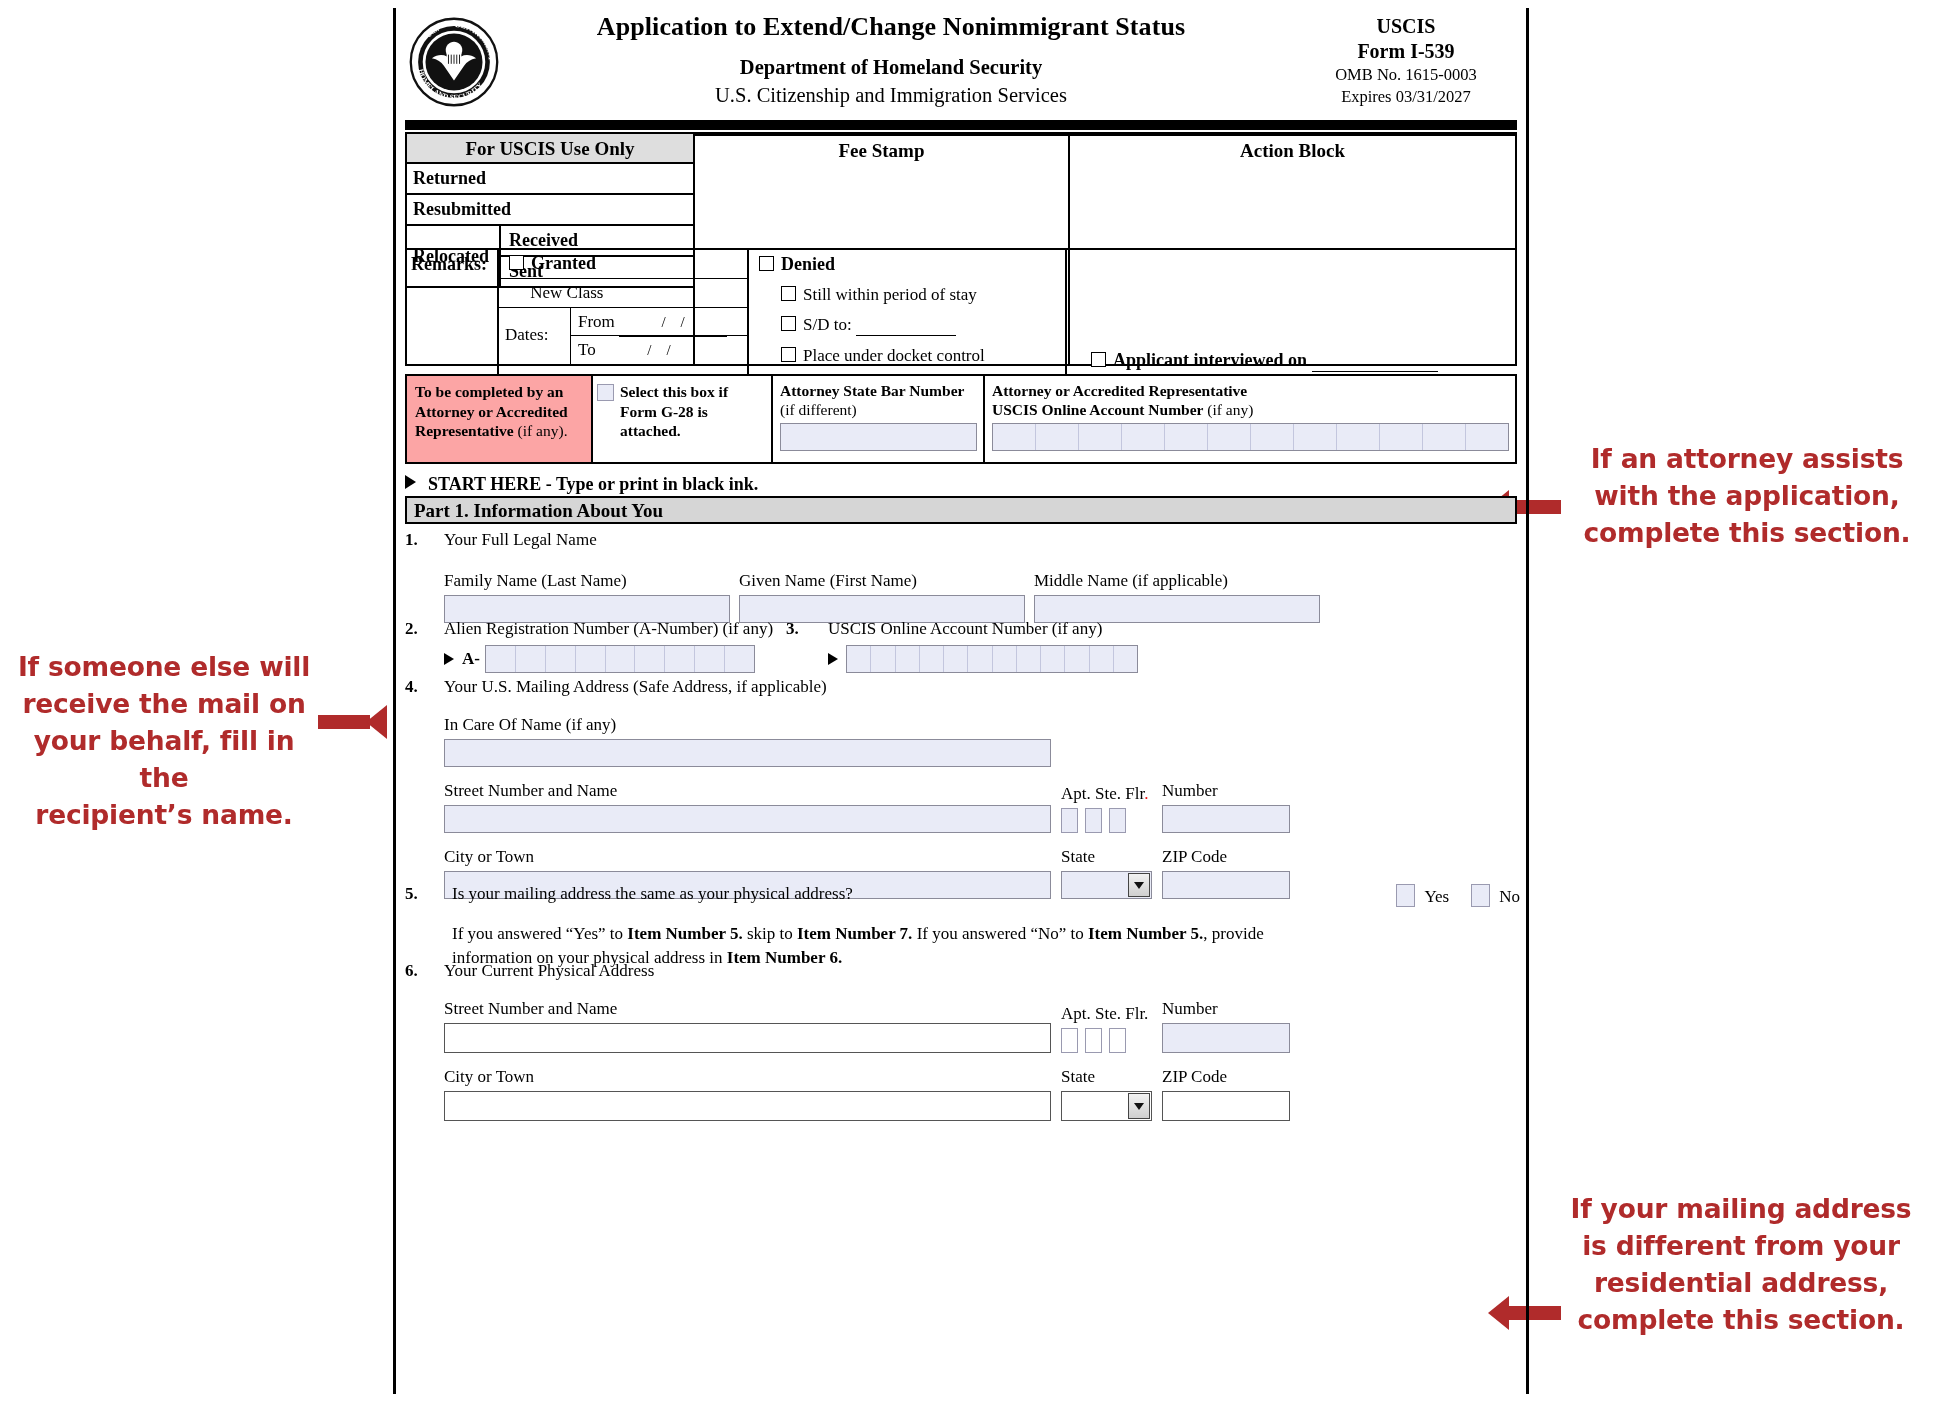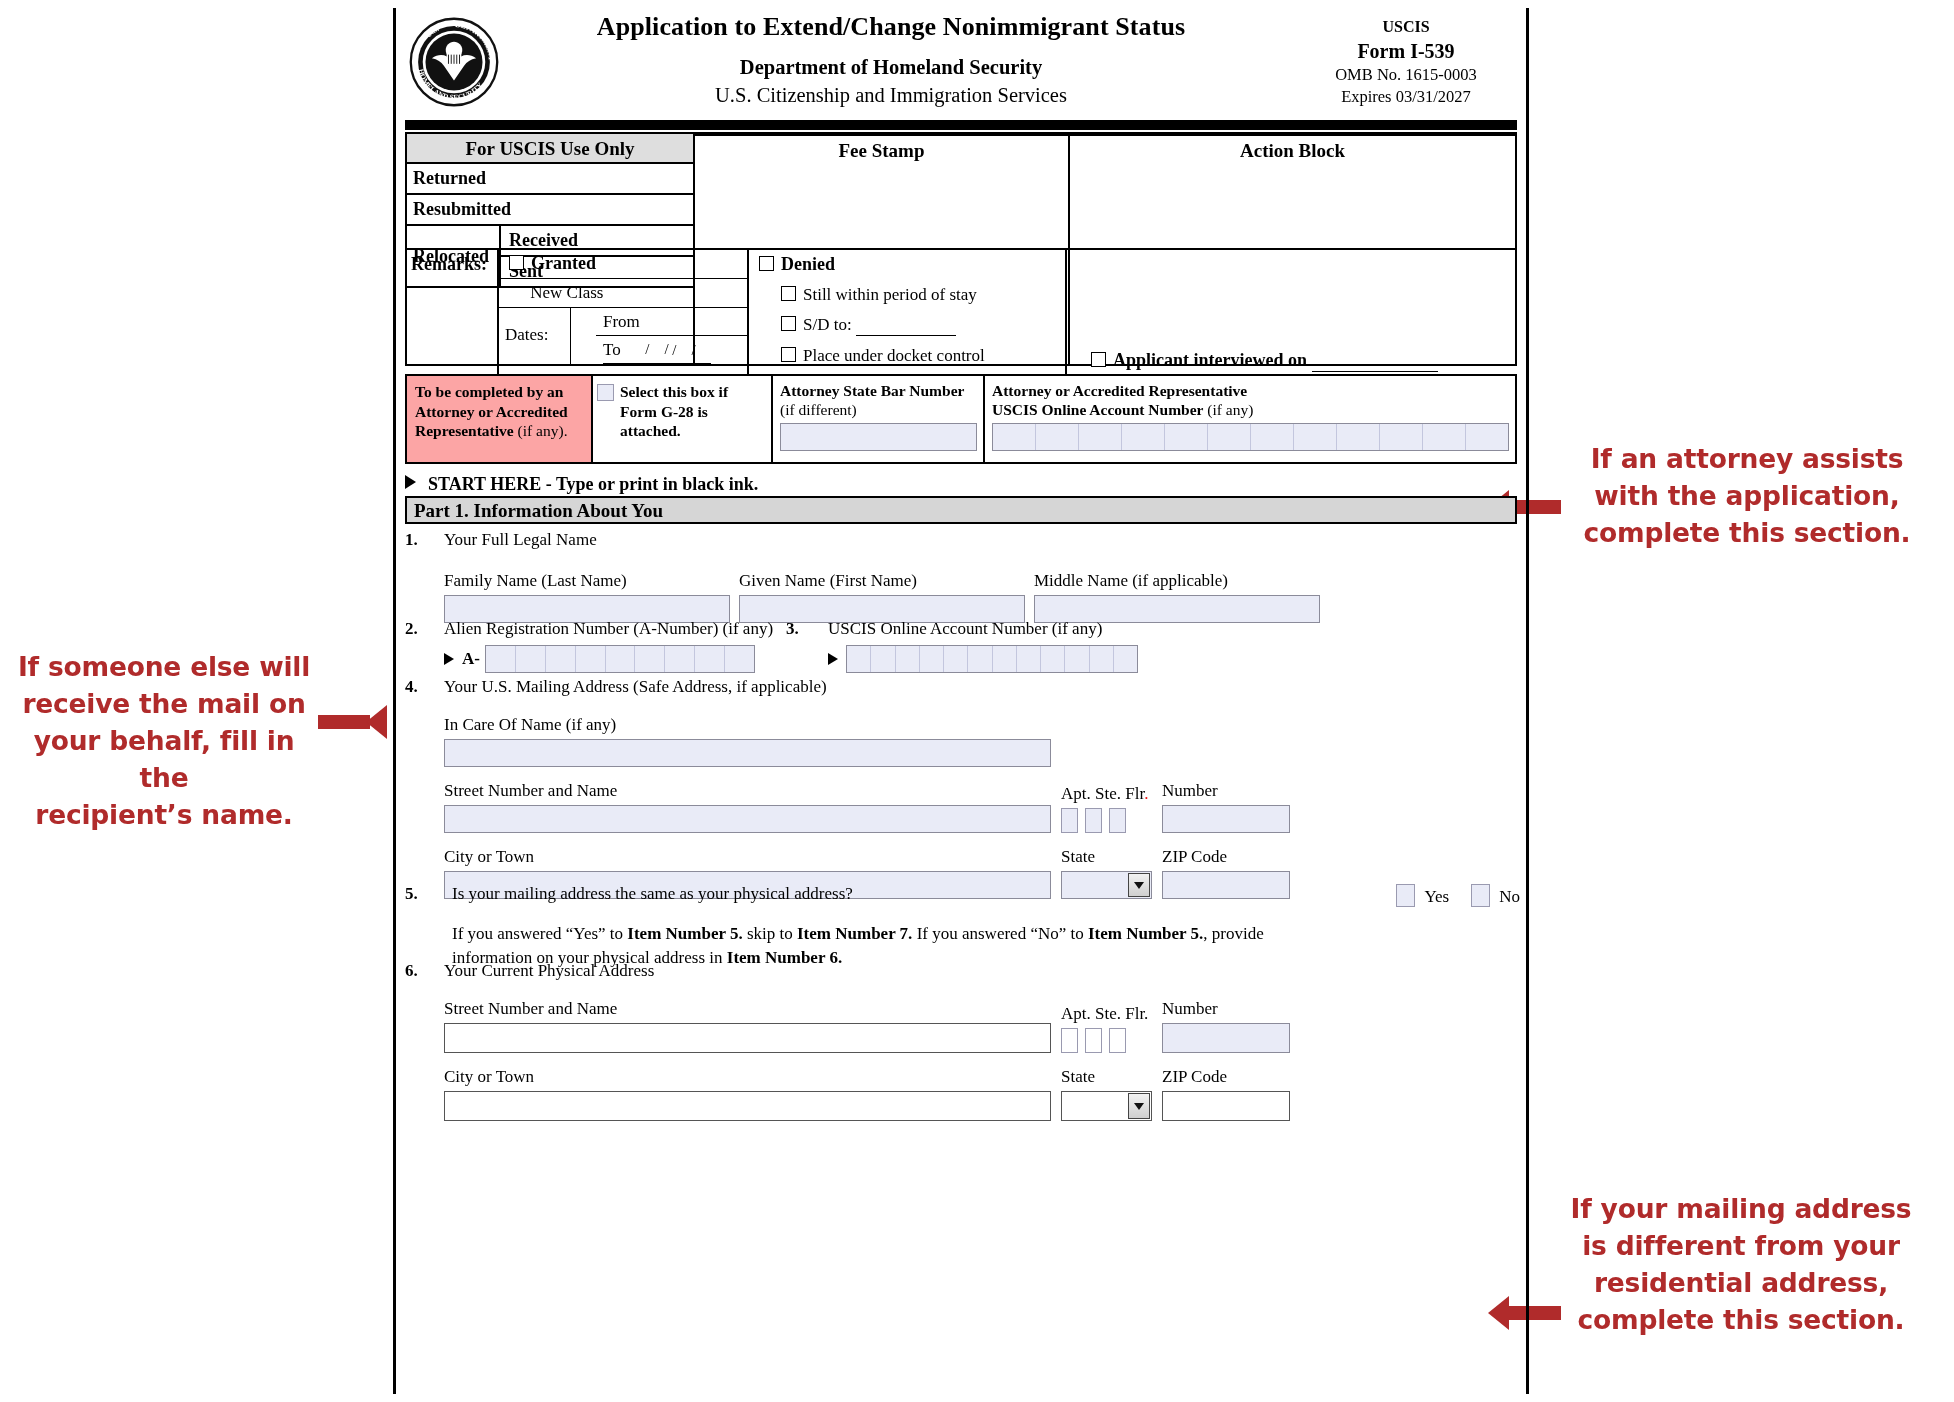--- a/index.html
+++ b/index.html
@@ -23,21 +23,21 @@
   
   .hdr{position:relative;height:108px;}
   .seal{
     position:absolute;left:12px;top:8px;width:92px;height:92px;
   }
   .title-wrap{position:absolute;left:110px;top:4px;width:770px;text-align:center;}
   .t1{font-weight:bold;font-size:26px;letter-spacing:.1px;line-height:30px;}
   .t2{font-weight:bold;font-size:20.5px;margin-top:13px;line-height:24px;}
   .t3{font-size:20.5px;margin-top:4px;line-height:24px;}
   .uscis-wrap{position:absolute;left:890px;top:6px;width:240px;text-align:center;}
-  .u1{font-weight:bold;font-size:16px;line-height:25px;}
+  .u1{font-weight:bold;font-size:20px;line-height:25px;}
   .u2{font-weight:bold;font-size:20px;line-height:25px;}
   .u3{font-size:16.5px;line-height:22px;}
   .u4{font-size:16.5px;line-height:22px;}
   .blackbar{height:10px;background:#000;margin:4px 9px 0 9px;}
   .thinline{height:2px;background:#000;margin:4px 9px 0 9px;}
 
   
   .uscisblock{position:absolute;left:9px;top:124px;width:1112px;height:234px;
     border:2px solid #000;box-sizing:border-box;display:flex;}
   .colA{width:288px;border-right:2px solid #000;box-sizing:border-box;}
@@ -57,21 +57,21 @@
 
   .remarks{position:absolute;left:9px;top:240px;width:1112px;height:128px;
     border-top:2px solid #000;box-sizing:border-box;display:flex;}
   .rem-l{width:94px;border-right:2px solid #000;box-sizing:border-box;
      font-weight:bold;font-size:18px;padding:4px 0 0 6px;}
   .gr{width:250px;border-right:2px solid #000;box-sizing:border-box;}
   .gr-top{height:29px;border-bottom:1.5px solid #000;box-sizing:border-box;
      font-weight:bold;font-size:18px;padding-left:10px;line-height:27px;}
   .gr-mid{height:29px;border-bottom:1.5px solid #000;box-sizing:border-box;
      font-size:17px;text-align:center;line-height:28px;}
-  .gr-bot{height:56px;display:flex;gap:25px;}
+  .gr-bot{height:56px;display:flex;}
   .gr-bot-l{width:72px;border-right:1.5px solid #000;box-sizing:border-box;
      font-size:17px;line-height:54px;padding-left:6px;}
   .gr-bot-r{flex:1;}
   .gr-bot-r div{height:28px;font-size:17px;padding-left:7px;line-height:27px;box-sizing:border-box;}
   .gr-bot-r div:first-child{border-bottom:1.5px solid #000;}
   .den{width:318px;border-right:2px solid #000;box-sizing:border-box;padding-left:10px;}
   .den-t{font-weight:bold;font-size:18px;margin-top:4px;}
   .den-i{font-size:17px;margin-top:10px;}
   .interview{flex:1;position:relative;margin-left:16px;}
   .interview .iv{position:absolute;left:8px;bottom:4px;font-weight:bold;font-size:18px;white-space:nowrap;}

